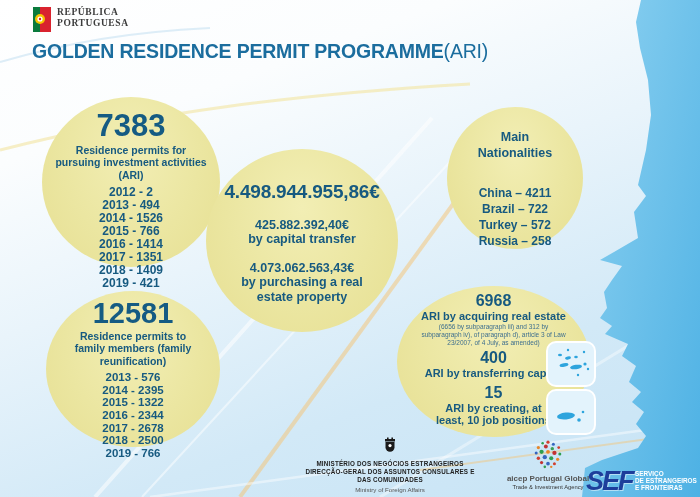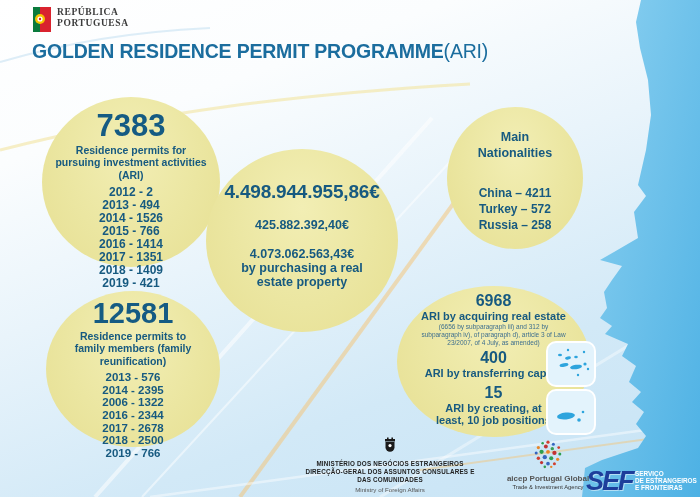--- a/index.html
+++ b/index.html
@@ -136,41 +136,43 @@
         <div class="year-row">2016 - 1414</div>
         <div class="year-row">2017 - 1351</div>
         <div class="year-row">2018 - 1409</div>
         <div class="year-row">2019 - 421</div>
       </div>
   </div>
 
   <div class="bubble" id="bubble-investment">
     <div class="inv-total">4.498.944.955,86€</div>
     <div class="inv-value">425.882.392,40€</div>
+    <div class="inv-sub">by capital transfer</div>
     <div class="gap"></div>
     <div class="inv-value">4.073.062.563,43€</div>
     <div class="inv-sub">by purchasing a real estate property</div>
   </div>
 
   <div class="bubble" id="bubble-nationalities">
     <div class="nat-title">Main Nationalities</div>
     <div>
         <div class="year-row">China – 4211</div>
+        <div class="year-row">Brazil –  722</div>
         <div class="year-row">Turkey – 572</div>
         <div class="year-row">Russia – 258</div>
       </div>
   </div>
 
   <div class="bubble" id="bubble-family">
     <div class="big-number">12581</div>
     <div class="bubble-label">Residence permits to family members (family reunification)</div>
     <div>
         <div class="year-row">2013 - 576</div>
         <div class="year-row">2014 - 2395</div>
-        <div class="year-row">2006 - 1322</div>
+        <div class="year-row">2015 - 1322</div>
         <div class="year-row">2016 - 2344</div>
         <div class="year-row">2017 - 2678</div>
         <div class="year-row">2018 - 2500</div>
         <div class="year-row">2019 - 766</div>
       </div>
   </div>
 
   <div class="bubble" id="bubble-ari">
     <div class="num">6968</div>
     <div class="lab">ARI by acquiring real estate</div>

